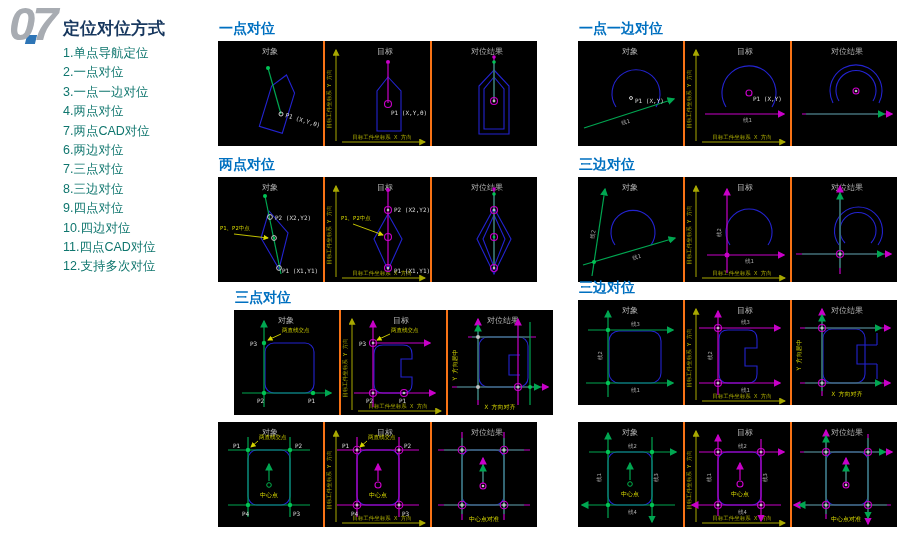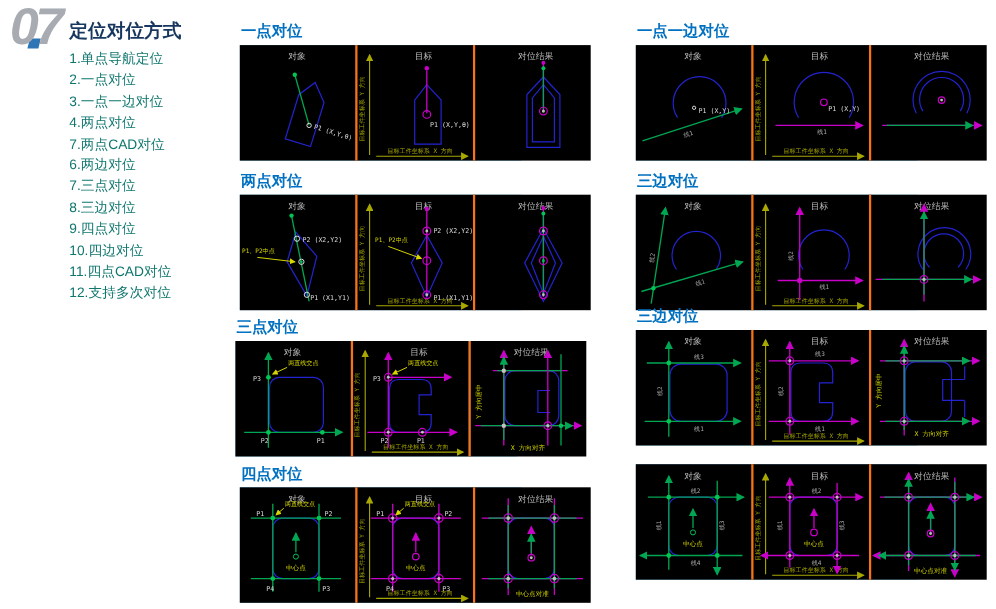--- a/index.html
+++ b/index.html
@@ -251,21 +251,21 @@
       <line class="gline" x1="48" y1="91" x2="48" y2="16" marker-end="url(#mg)"></line>
       <line class="mline" x1="4" y1="77" x2="99" y2="77" marker-end="url(#mm)"></line>
       <line class="gline" x1="10" y1="77" x2="91" y2="77" marker-end="url(#mg)"></line>
       <circle class="mcirc" cx="48" cy="77" r="3.5"></circle>
           <circle class="xdot" cx="48" cy="77" r="1.5"></circle>
     </svg>
       </div>
   </div>
 </div>
 
-<div class="section" style="left:214px;top:289px">
+<div class="section" style="left:234px;top:289px">
   <h2 class="sec-title">三点对位</h2>
   <div class="panels">
     <div class="panel">
         <svg viewBox="0 0 105 105" width="105" height="105">
       <text class="tt" x="52" y="13">对象</text>
       <rect class="bshape" x="31" y="33" width="49" height="50" rx="9"></rect>
       <line class="gline" x1="30" y1="97" x2="30" y2="11" marker-end="url(#mg)"></line>
       <line class="gline" x1="8" y1="83" x2="97" y2="83" marker-end="url(#mg)"></line>
       <circle class="gdot" cx="30" cy="33" r="2.2"></circle>
       <circle class="gdot" cx="30" cy="83" r="2.2"></circle>
@@ -380,21 +380,20 @@
       <circle class="mcirc" cx="30" cy="83" r="3.5"></circle>
           <circle class="xdot" cx="30" cy="83" r="1.5"></circle>
       <text class="yl" x="9" y="55" transform="rotate(-90 9 55)" style="text-anchor:middle">Y 方向居中</text>
       <text class="yl" x="55" y="96" style="text-anchor:middle">X 方向对齐</text>
     </svg>
       </div>
   </div>
 </div>
 
 <div class="section" style="left:218px;top:422px">
-  <h2 class="sec-title">四点对位</h2>
   <div class="panels">
     <div class="panel">
         <svg viewBox="0 0 105 105" width="105" height="105">
       <text class="tt" x="52" y="13">对象</text>
       <rect class="bshape" x="30" y="28" width="42" height="55" rx="9"></rect>
       <line class="gline" x1="30" y1="15" x2="30" y2="95"></line>
       <line class="gline" x1="72" y1="15" x2="72" y2="95"></line>
       <line class="gline" x1="10" y1="28" x2="92" y2="28"></line>
       <line class="gline" x1="10" y1="83" x2="92" y2="83"></line>
       <circle class="gdot" cx="30" cy="28" r="2.2"></circle>

